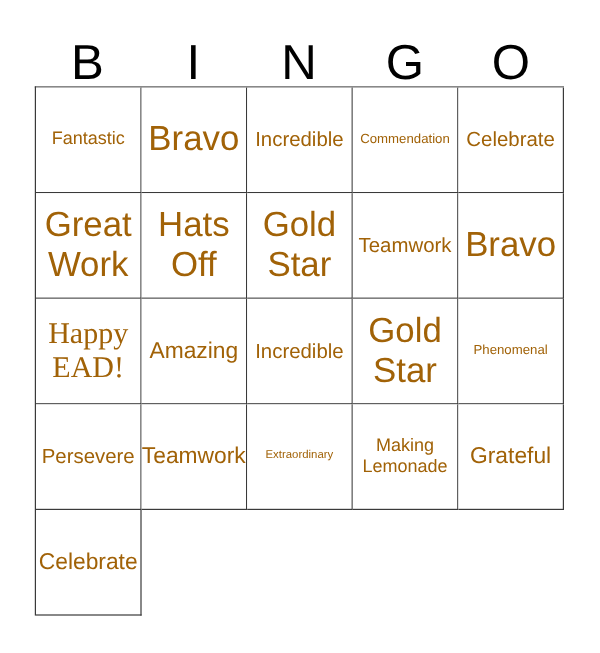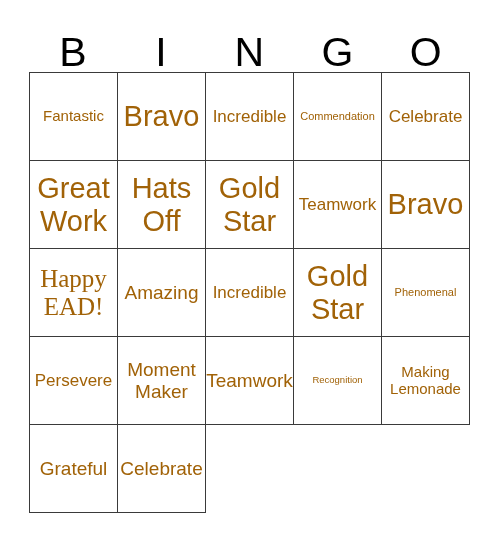--- a/index.html
+++ b/index.html
@@ -142,27 +142,24 @@
       <div class="cell">
         <span class="cell-text sz-xl">Gold Star</span>
       </div>
       <div class="cell">
         <span class="cell-text sz-xxs">Phenomenal</span>
       </div>
       <div class="cell">
         <span class="cell-text sz-xs">Persevere</span>
       </div>
       <div class="cell">
-        <span class="cell-text sz-md">Moment Maker</span>
-      </div>
-      <div class="cell">
         <span class="cell-text sz-md">Teamwork</span>
       </div>
       <div class="cell">
-        <span class="cell-text sz-tiny">Recognition</span>
+        <span class="cell-text sz-tiny">Extraordinary</span>
       </div>
       <div class="cell">
         <span class="cell-text sz-sm">Making Lemonade</span>
       </div>
       <div class="cell">
         <span class="cell-text sz-md">Grateful</span>
       </div>
       <div class="cell">
         <span class="cell-text sz-md">Celebrate</span>
       </div>

